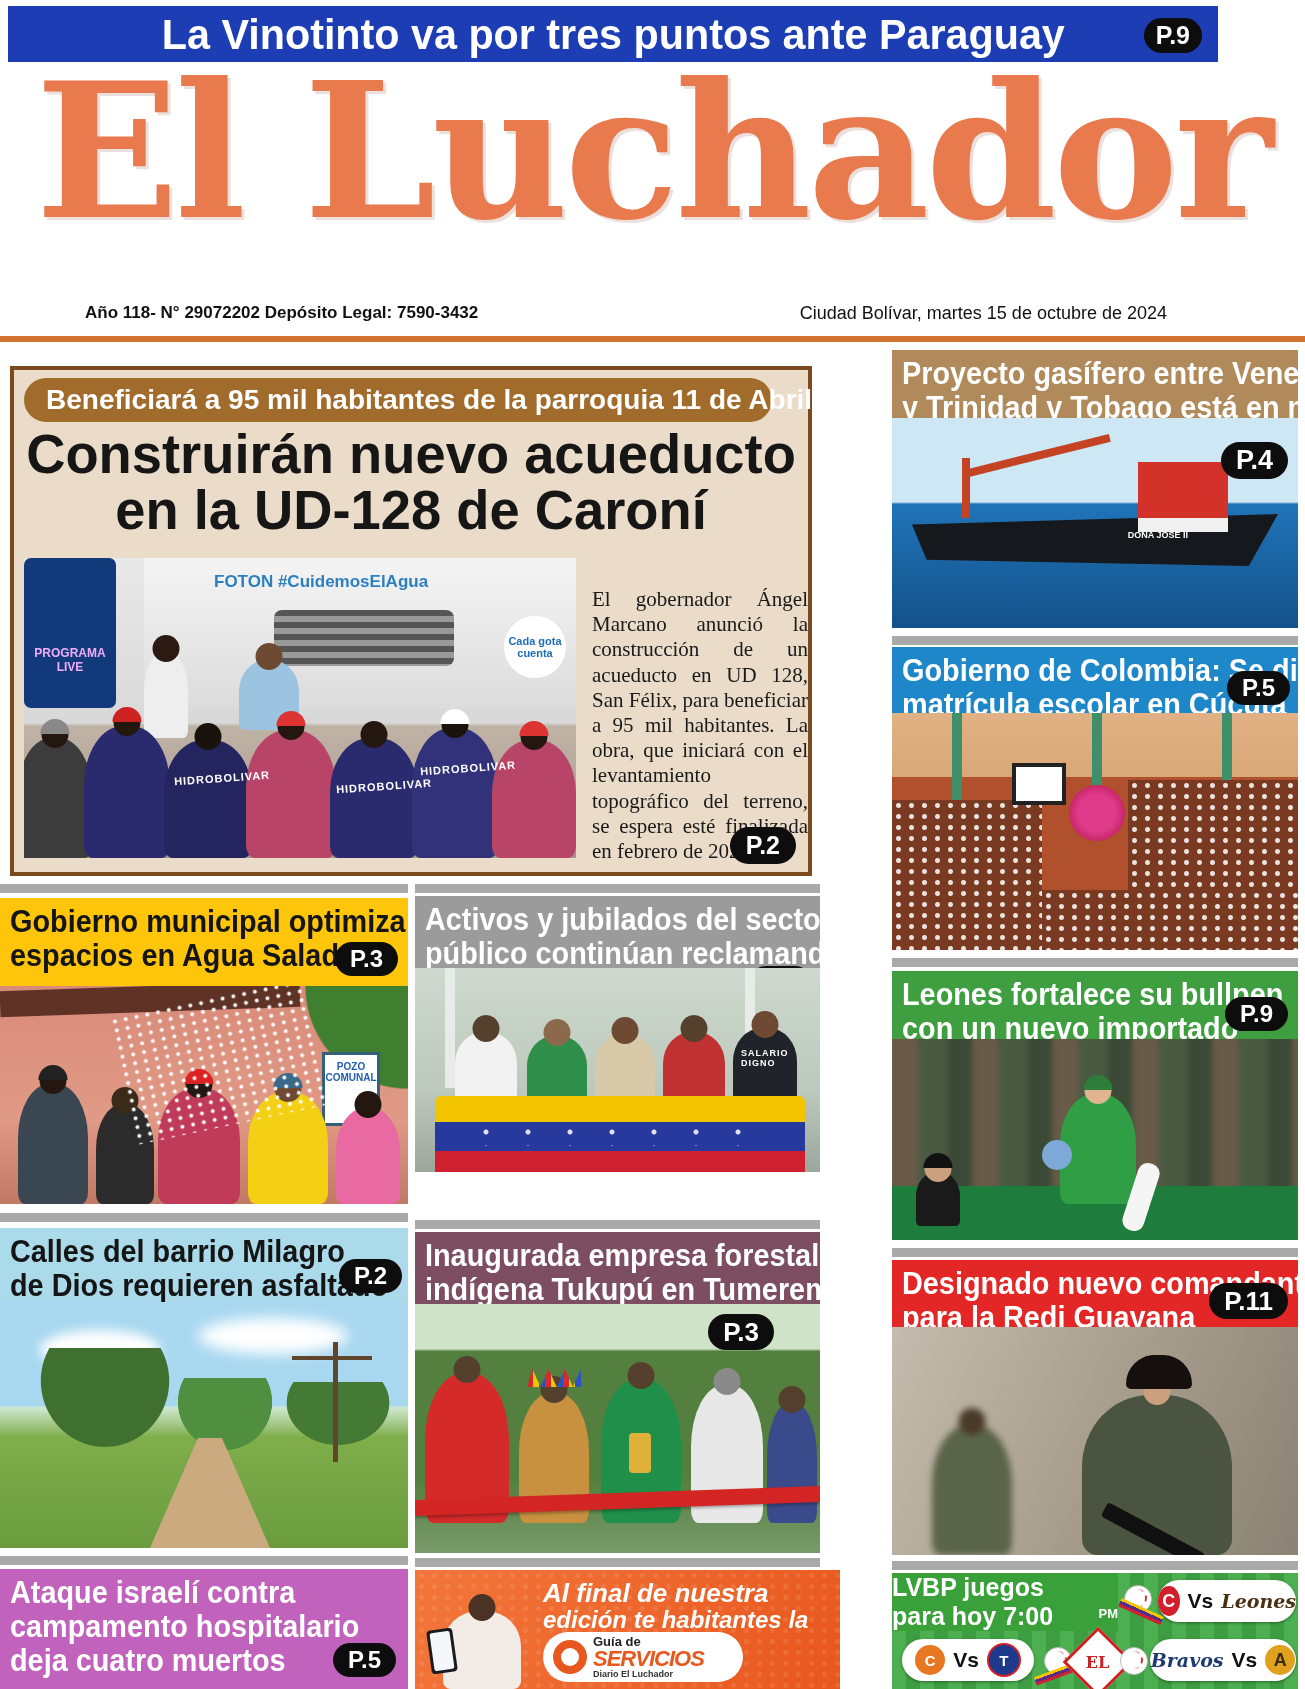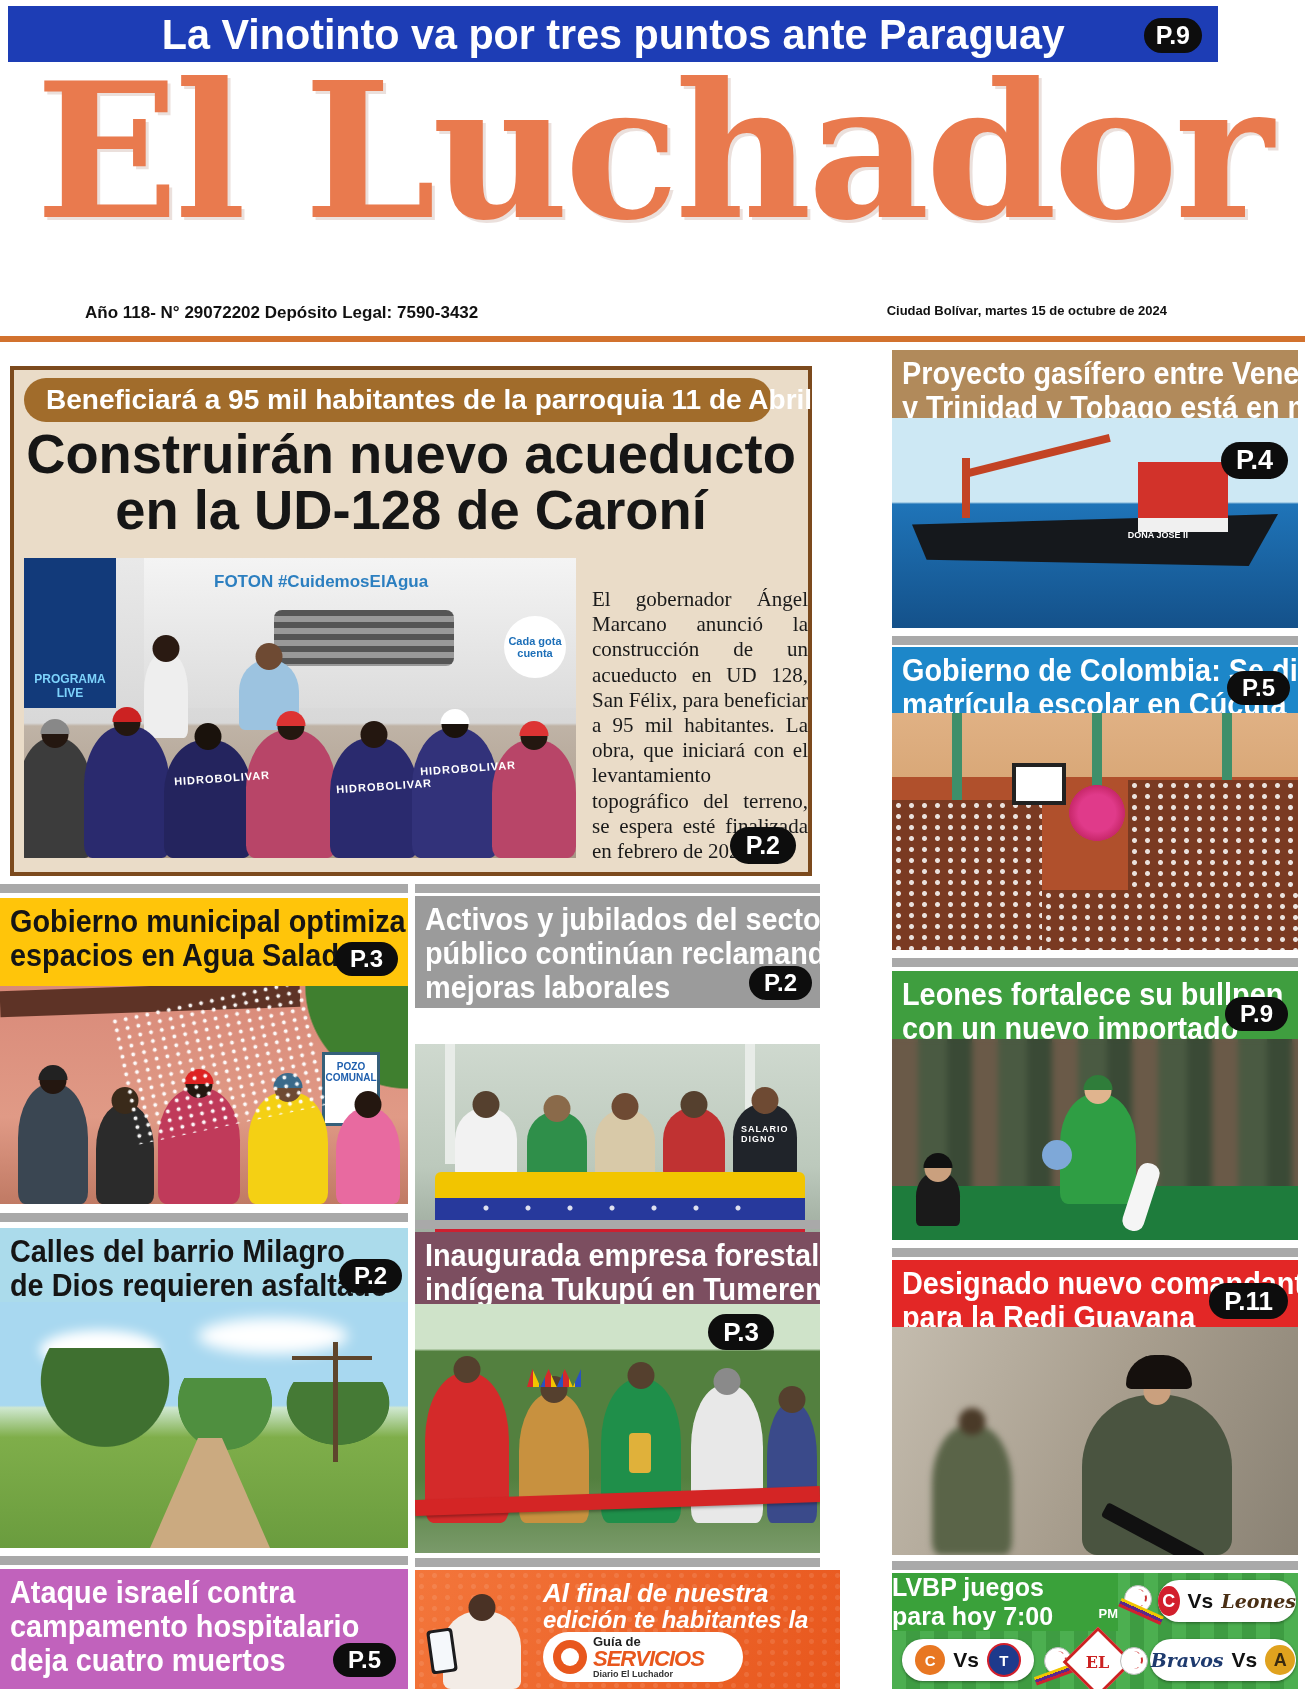--- a/index.html
+++ b/index.html
@@ -13,21 +13,21 @@
         display:inline-block;line-height:1;}
   .top-pill{position:absolute;right:16px;top:12px;font-size:25px;padding:5px 12px;}
   .masthead{position:absolute;left:0;top:52px;width:100%;margin:0;text-align:center;
             font-family:"DejaVu Serif",serif;font-weight:bold;font-size:188px;line-height:1.05;
             color:#e97a4e;letter-spacing:-4px;text-shadow:3px 3px 0 rgba(120,50,20,.15);}
   .tagline-row{position:absolute;left:55px;right:55px;top:268px;display:flex;align-items:center;gap:20px;}
   .tagline-row::before,.tagline-row::after{content:"";flex:1;border-top:4px solid #151515;
             border-bottom:2px solid #151515;height:3px;}
   .tagline{font-size:42px;font-weight:bold;color:#3a322c;letter-spacing:1px;white-space:nowrap;}
   .edition{position:absolute;left:85px;top:303px;font-size:17px;font-weight:bold;color:#111;}
-  .dateline{position:absolute;right:138px;top:303px;font-size:13px;font-weight:bold;color:#111;}
+  .dateline{position:absolute;right:138px;top:303px;font-size:18px;font-weight:normal;color:#111;}
   .orange-rule{position:absolute;left:0;top:336px;width:100%;height:6px;background:#d2722e;}
   
   .sep{position:absolute;height:9px;background:#a9a9a9;}
   .banner{position:absolute;font-weight:bold;overflow:hidden;box-sizing:border-box;padding:7px 10px;}
   .banner .ln{display:block;font-size:31px;line-height:1.1;white-space:nowrap;
               transform:scaleX(.93);transform-origin:left;}
   .banner.dark .ln{color:#151515;}
   .banner.light .ln{color:#fff;}
   .corner-pill{position:absolute;font-size:24px;padding:5px 15px;}
   .photo{position:absolute;overflow:hidden;background:#ccc;}
@@ -101,21 +101,21 @@
     <div class="kicker">Beneficiará a 95 mil habitantes de la parroquia 11 de Abril</div>
     <div class="main-headline">
       <span>Construirán nuevo acueducto</span><br>
       <span>en la UD-128 de Caroní</span>
     </div>
     <div class="photo" style="left:10px;top:188px;width:552px;height:300px;background:linear-gradient(#e9e9e9,#d8d8d8 55%,#bfb3a6 56%,#a89685);">
       <div style="position:absolute;left:120px;top:0;width:432px;height:150px;background:linear-gradient(#f4f4f4,#dcdcdc);"></div>
       <div style="position:absolute;left:250px;top:52px;width:180px;height:56px;background:repeating-linear-gradient(#555 0 6px,#999 6px 12px);border-radius:8px;"></div>
       <div style="position:absolute;left:190px;top:14px;color:#2c7fc0;font-weight:bold;font-size:17px;">FOTON #CuidemosElAgua</div>
       <div style="position:absolute;right:10px;top:58px;width:62px;height:62px;border-radius:50%;background:#fff;color:#1d6fb8;font-weight:bold;font-size:11px;display:flex;align-items:center;justify-content:center;text-align:center;">Cada gota cuenta</div>
-      <div style="position:absolute;left:0;top:0;width:92px;height:150px;background:#123a7a;color:#7dd3fc;font-weight:bold;font-size:12px;text-align:center;padding-top:114px;box-sizing:border-box;">PROGRAMA LIVE</div>
+      <div style="position:absolute;left:0;top:0;width:92px;height:150px;background:#123a7a;color:#f0abfc;font-weight:bold;font-size:12px;text-align:center;padding-top:88px;box-sizing:border-box;border-radius:7px;">PROGRAMA LIVE</div>
       <i class="pf" style="left:215px;bottom:128px;width:60px;height:70px;--c:#9cc3e0;--h:#6e4a33;"></i>
       <i class="pf" style="left:120px;bottom:120px;width:44px;height:86px;--c:#eee;--h:#2a1a12;"></i>
       <i class="pf cap" style="left:-6px;bottom:0;width:74px;height:120px;--c:#3c3c3c;--h:#241710;--cap:#888;"></i>
       <i class="pf cap" style="left:60px;bottom:0;width:86px;height:132px;--c:#2a2a6e;--h:#241710;--cap:#c22;"></i>
       <i class="pf" style="left:140px;bottom:0;width:88px;height:118px;--c:#24245e;--h:#1a120c;"></i>
       <i class="pf cap" style="left:222px;bottom:0;width:90px;height:128px;--c:#b84568;--h:#241710;--cap:#d33;"></i>
       <i class="pf" style="left:306px;bottom:0;width:88px;height:120px;--c:#2a2a6e;--h:#241710;"></i>
       <i class="pf cap" style="left:388px;bottom:0;width:86px;height:130px;--c:#32327a;--h:#1a120c;--cap:#fff;"></i>
       <i class="pf cap" style="left:468px;bottom:0;width:84px;height:118px;--c:#b84568;--h:#241710;--cap:#d33;"></i>
       <b class="shirt-label" style="left:150px;bottom:74px;">HIDROBOLIVAR</b>
@@ -167,21 +167,21 @@
     <span class="pill corner-pill" style="right:12px;bottom:12px;">P.5</span>
   </div>
 
   <div class="sep" style="left:415px;top:884px;width:405px;"></div>
   <div class="banner light" style="left:415px;top:896px;width:405px;height:112px;background:#9b9b9b;">
     <span class="ln">Activos y jubilados del sector</span>
     <span class="ln">público continúan reclamando</span>
     <span class="ln">mejoras laborales</span>
     <span class="pill corner-pill" style="right:8px;bottom:8px;">P.2</span>
   </div>
-  <div class="photo" style="left:415px;top:1044px;width:405px;height:204px;background:linear-gradient(#cfd9cf,#bcc9bc 60%,#9aa79a);">
+  <div class="photo" style="left:415px;top:968px;width:405px;height:204px;background:linear-gradient(#cfd9cf,#bcc9bc 60%,#9aa79a);">
     <div style="position:absolute;left:30px;top:0;width:10px;height:120px;background:#e8ece8;"></div>
     <div style="position:absolute;left:330px;top:0;width:10px;height:120px;background:#e8ece8;"></div>
     <i class="pf" style="left:40px;bottom:70px;width:62px;height:70px;--c:#f2f2f2;--h:#55402e;"></i>
     <i class="pf" style="left:112px;bottom:70px;width:60px;height:66px;--c:#2f8f4a;--h:#8a6a4a;"></i>
     <i class="pf" style="left:180px;bottom:70px;width:60px;height:68px;--c:#d8c9a8;--h:#6e4a33;"></i>
     <i class="pf" style="left:248px;bottom:70px;width:62px;height:70px;--c:#c03232;--h:#55402e;"></i>
     <i class="pf" style="left:318px;bottom:70px;width:64px;height:74px;--c:#20242a;--h:#6e4a33;"></i>
     <b class="shirt-label" style="left:326px;bottom:104px;font-size:9px;transform:none;">SALARIO DIGNO</b>
     <div style="position:absolute;left:20px;bottom:0;width:370px;height:76px;background:linear-gradient(#f2c500 0 34%,#27399c 34% 72%,#cf2030 72%);border-radius:6px 6px 0 0;">
       <div class="dots" style="position:absolute;left:30px;top:28px;width:310px;height:22px;background-size:42px 16px;"></div>

